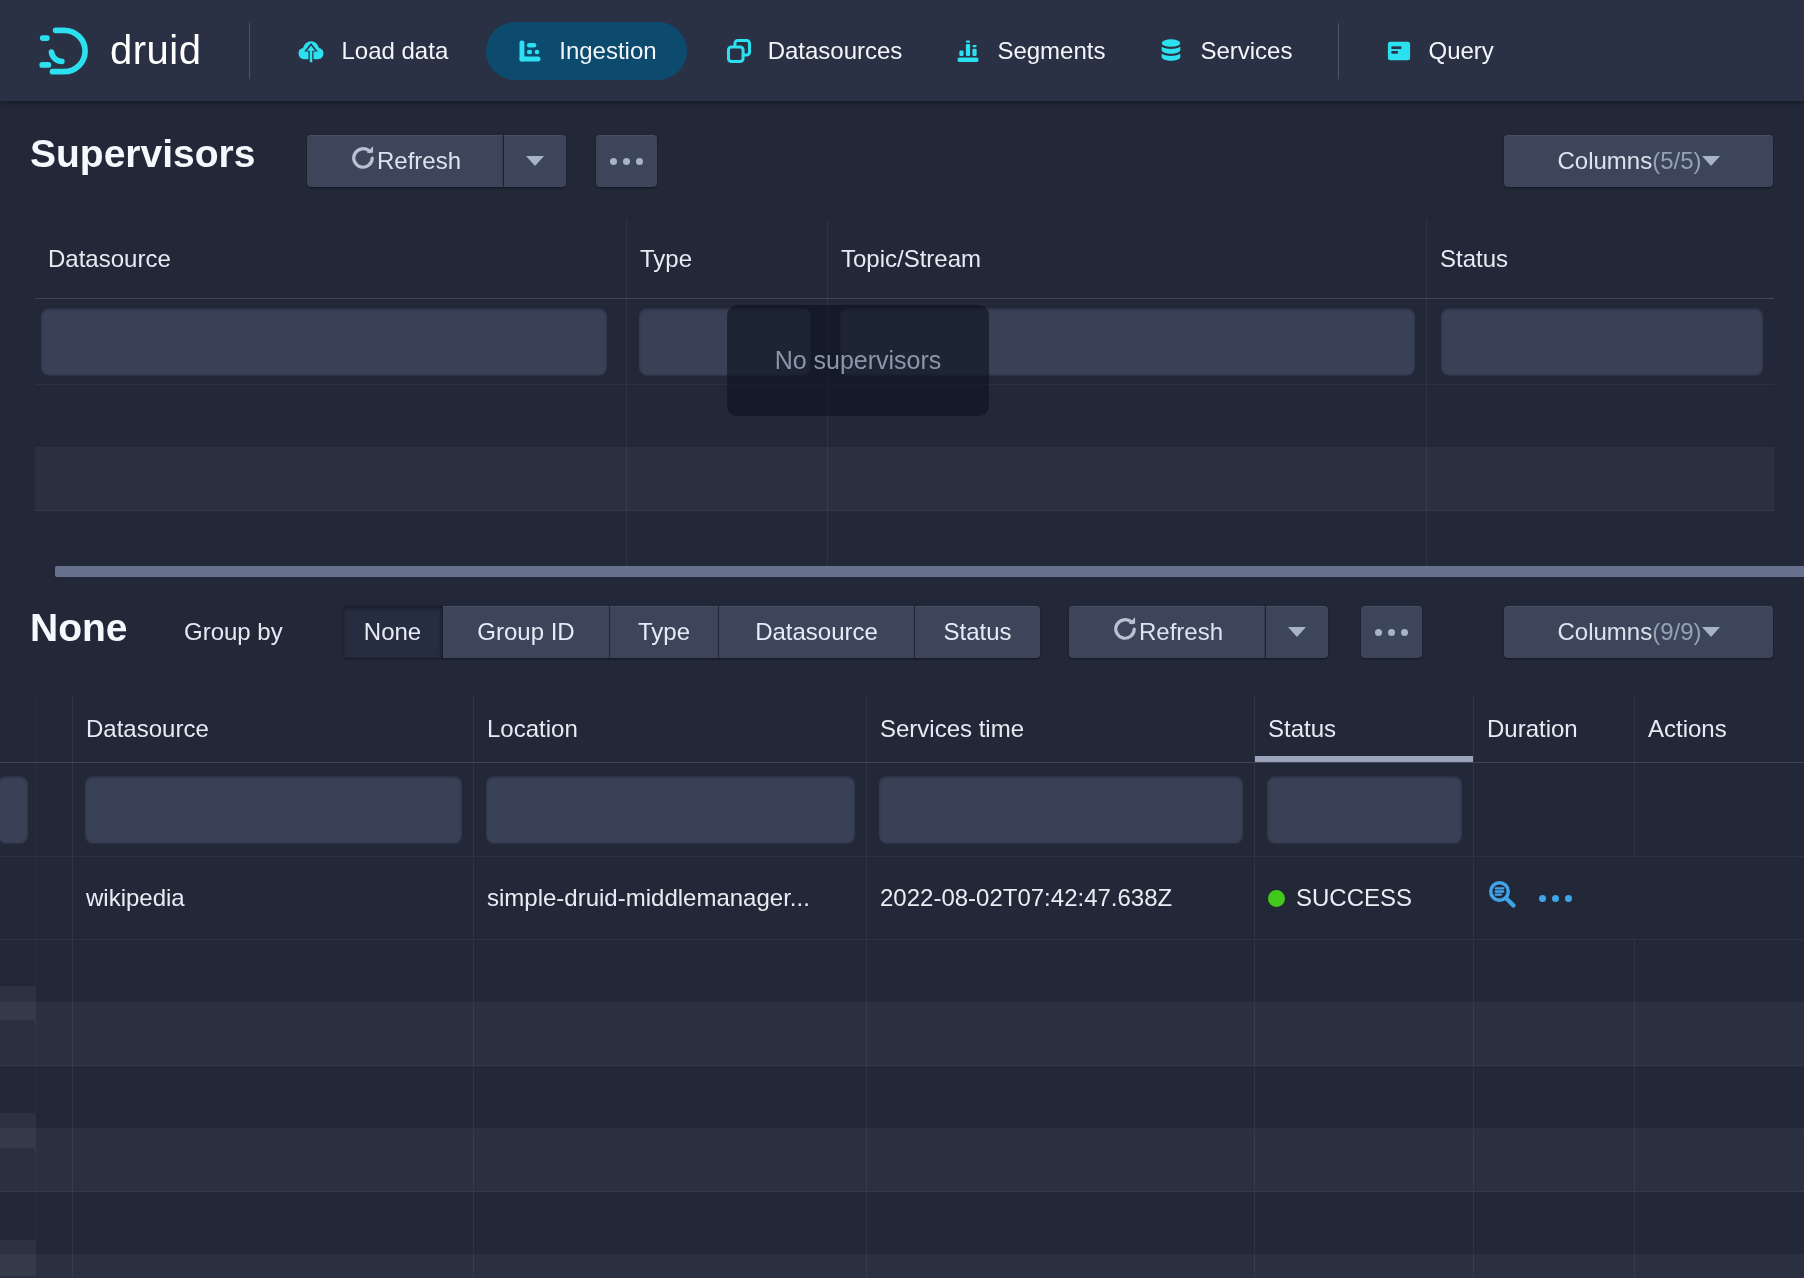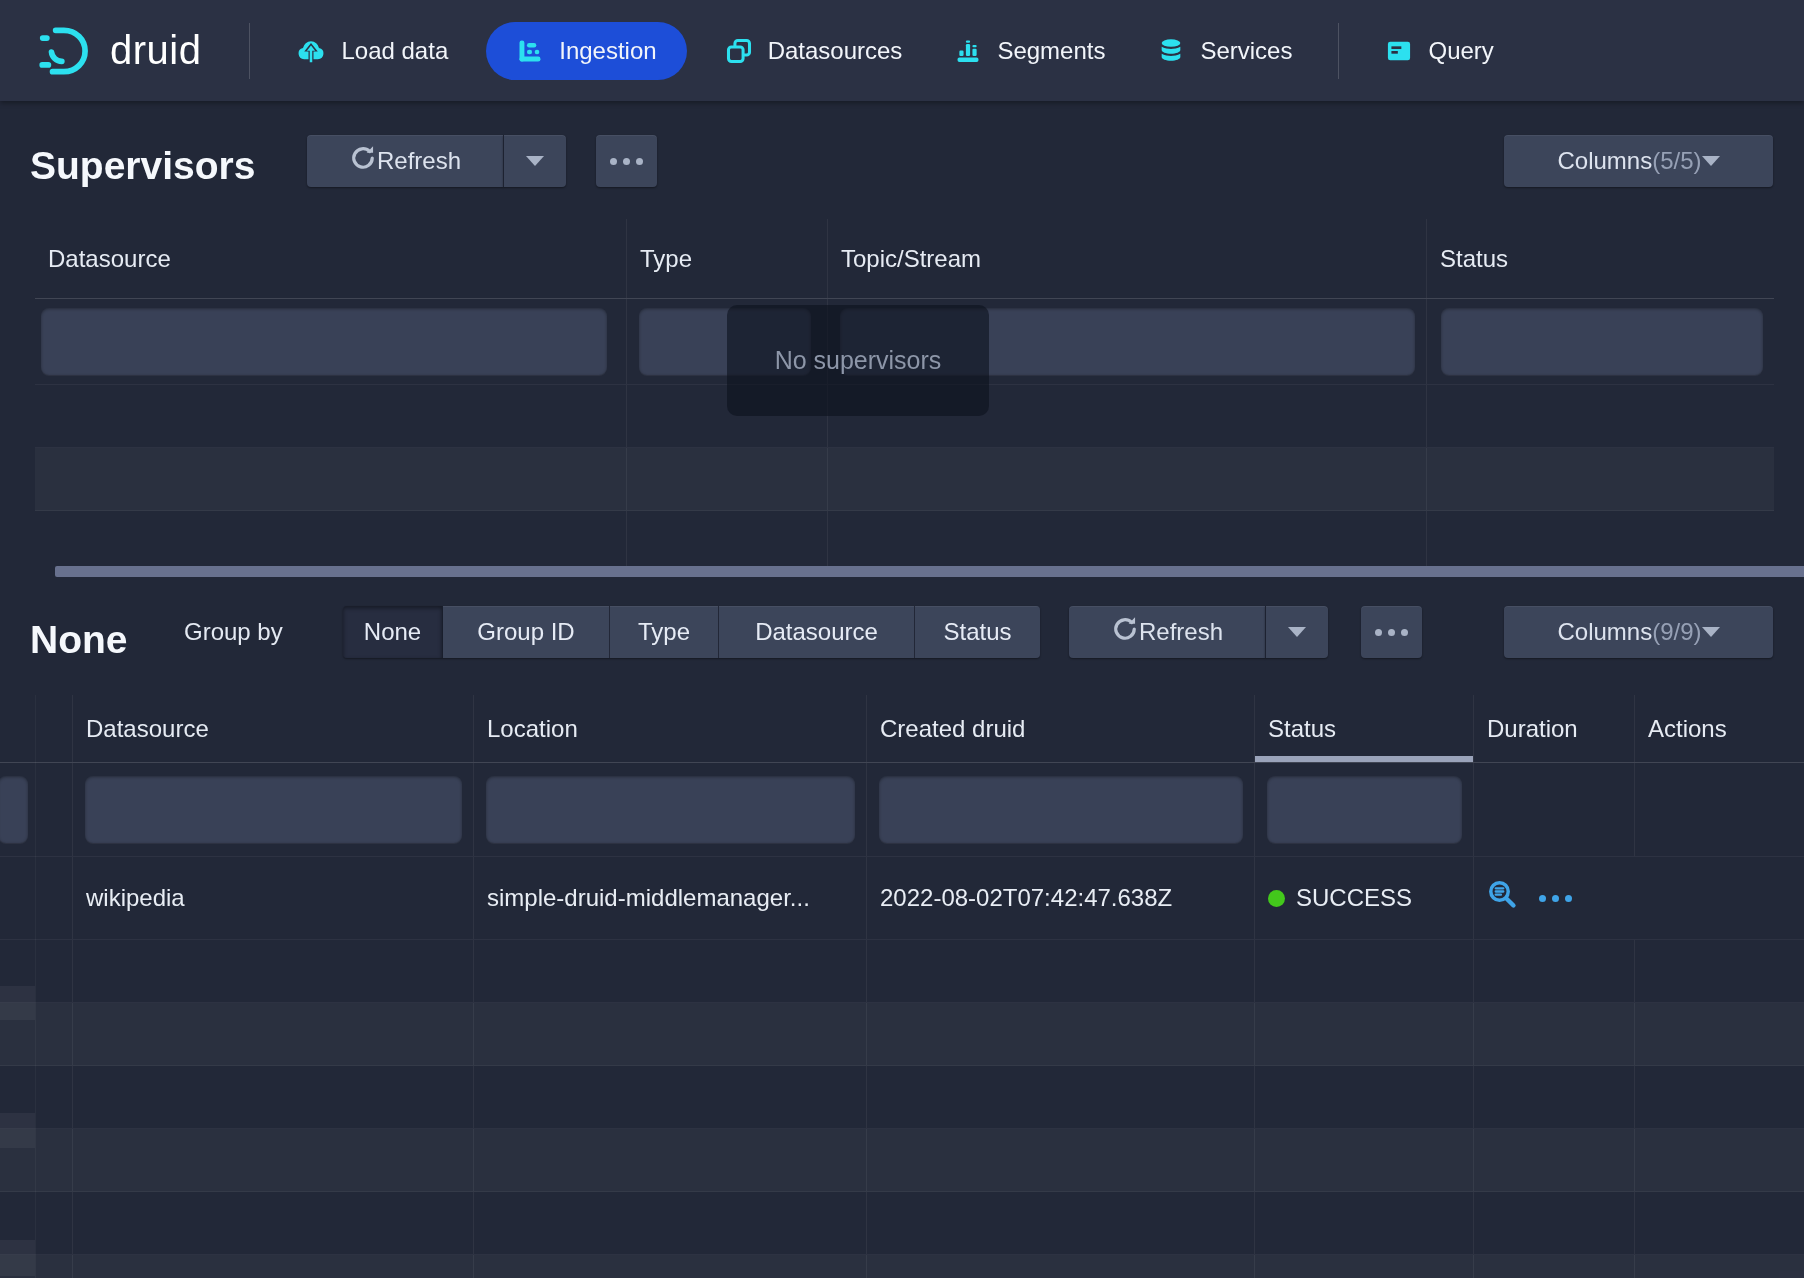--- a/index.html
+++ b/index.html
@@ -9,21 +9,21 @@
 
   
   .navbar { position:absolute; left:0; top:0; width:1804px; height:101px;
     background:#2b3144; display:flex; align-items:center; padding-left:36px;
     box-shadow:0 2px 5px rgba(0,0,0,.35); z-index:50; }
   .logo { display:flex; align-items:center; gap:12px; margin-right:28px; }
   .logo-text { color:#ffffff; font-size:40px; font-weight:400; letter-spacing:.5px; }
   .nav-divider { width:1px; height:56px; background:rgba(255,255,255,.16); margin:0 20px; }
   .nav-item { display:flex; align-items:center; gap:15px; padding:0 26px; height:58px;
     color:#f2f5fa; font-size:24px; cursor:pointer; border-radius:29px; }
-  .nav-item.pill { background:#1d4ed8; margin:0 12px; padding:0 30px; }
+  .nav-item.pill { background:#0c4a6e; margin:0 12px; padding:0 30px; }
   .nav-icon { display:flex; align-items:center; }
 
   
   .btn { display:flex; align-items:center; justify-content:center; gap:0;
     height:52px; background:#3c455a; border:none; border-radius:4px; color:#dde3ee;
     font-size:24px; font-family:inherit; cursor:pointer;
     box-shadow:inset 0 1px 0 rgba(255,255,255,.06), 0 1px 2px rgba(0,0,0,.4); }
   .split { position:absolute; display:flex; }
   .split .btn-main { width:196px; border-radius:4px 0 0 4px; }
   .split .btn-caret { width:63px; border-radius:0 4px 4px 0;
@@ -31,21 +31,21 @@
   .btn-more { position:absolute; width:61px; }
   .btn-columns { position:absolute; width:269px; }
   .dim { color:#96a0b5; }
   .caret-down { width:0; height:0; border-left:9px solid transparent;
     border-right:9px solid transparent; border-top:10px solid #a9b3c6; }
   .dots { display:flex; gap:6px; }
   .dots i { width:7px; height:7px; border-radius:50%; background:#a9b3c6; }
   .dots.blue i { background:#3fa4e8; }
 
   
-  .sec-title { position:absolute; font-size:39px; font-weight:700; color:#f5f8fc;margin-top:12px; }
+  .sec-title { position:absolute; font-size:39px; font-weight:700; color:#f5f8fc; }
   .groupby-label { position:absolute; font-size:24px; color:#e4e9f2; }
   .btn-group { position:absolute; display:flex; border-radius:4px; overflow:hidden;
     box-shadow:0 1px 2px rgba(0,0,0,.4); }
   .btn-group .gbtn { height:52px; background:#3c455a; border:none; color:#e6ebf5;
     font-size:24px; font-family:inherit; cursor:pointer;
     border-right:1px solid rgba(16,20,32,.6);
     box-shadow:inset 0 1px 0 rgba(255,255,255,.06); }
   .btn-group .gbtn:last-child { border-right:none; }
   .btn-group .gbtn.active { background:#272d40;
     box-shadow:inset 0 2px 4px rgba(0,0,0,.45); }
@@ -292,21 +292,21 @@
     <span class="caret-down"></span>
   </button>
 
   <div class="table" style="left:0; top:695px; width:1804px; height:583px;">
     <div class="cutcol-line"></div>
 
     <div class="trow thead" style="height:68px;">
       <div class="cell th tk-c0"></div>
       <div class="cell th tk-c1">Datasource</div>
       <div class="cell th tk-c2">Location</div>
-      <div class="cell th tk-c3">Created druid</div>
+      <div class="cell th tk-c3">Services time</div>
       <div class="cell th tk-c4">
         <span>Status</span>
         <span class="sort-bar"></span>
       </div>
       <div class="cell th tk-c5">Duration</div>
       <div class="cell th tk-c6">Actions</div>
     </div>
 
     <div class="trow" style="height:94px;">
       <div class="cell tk-c0">

